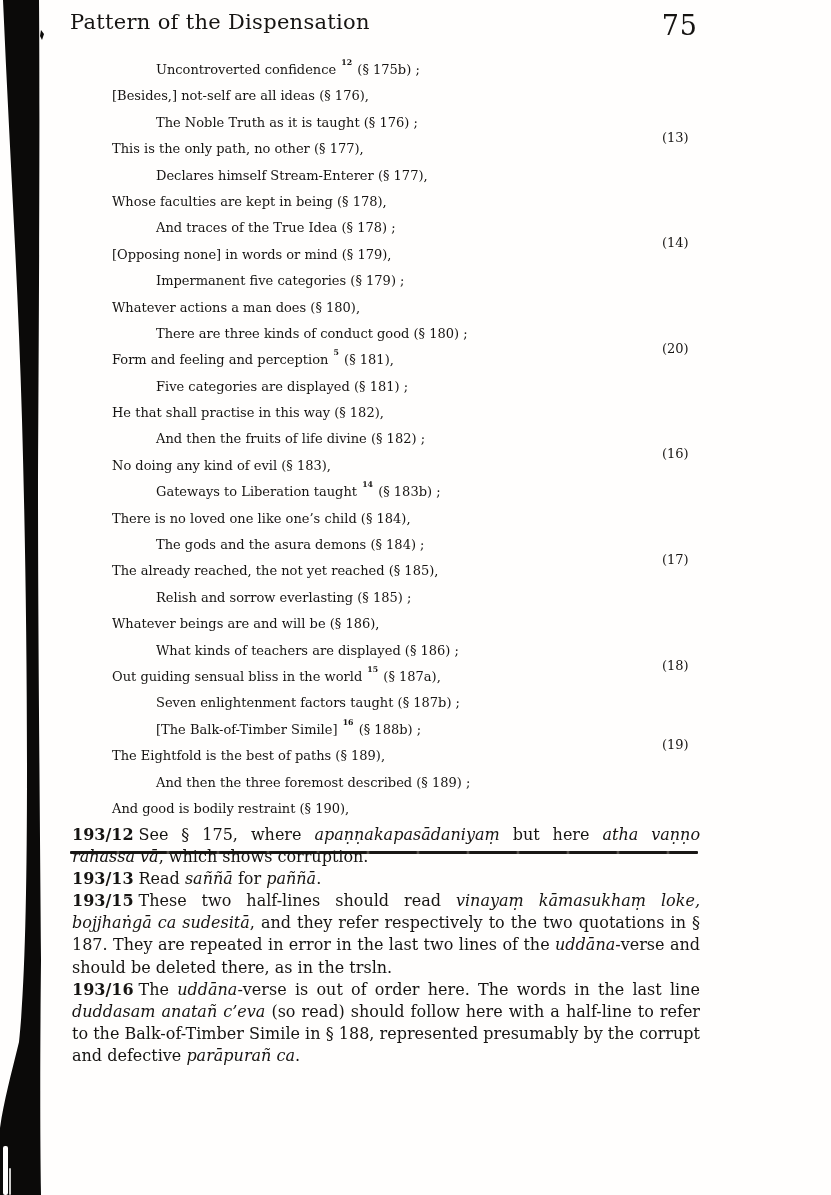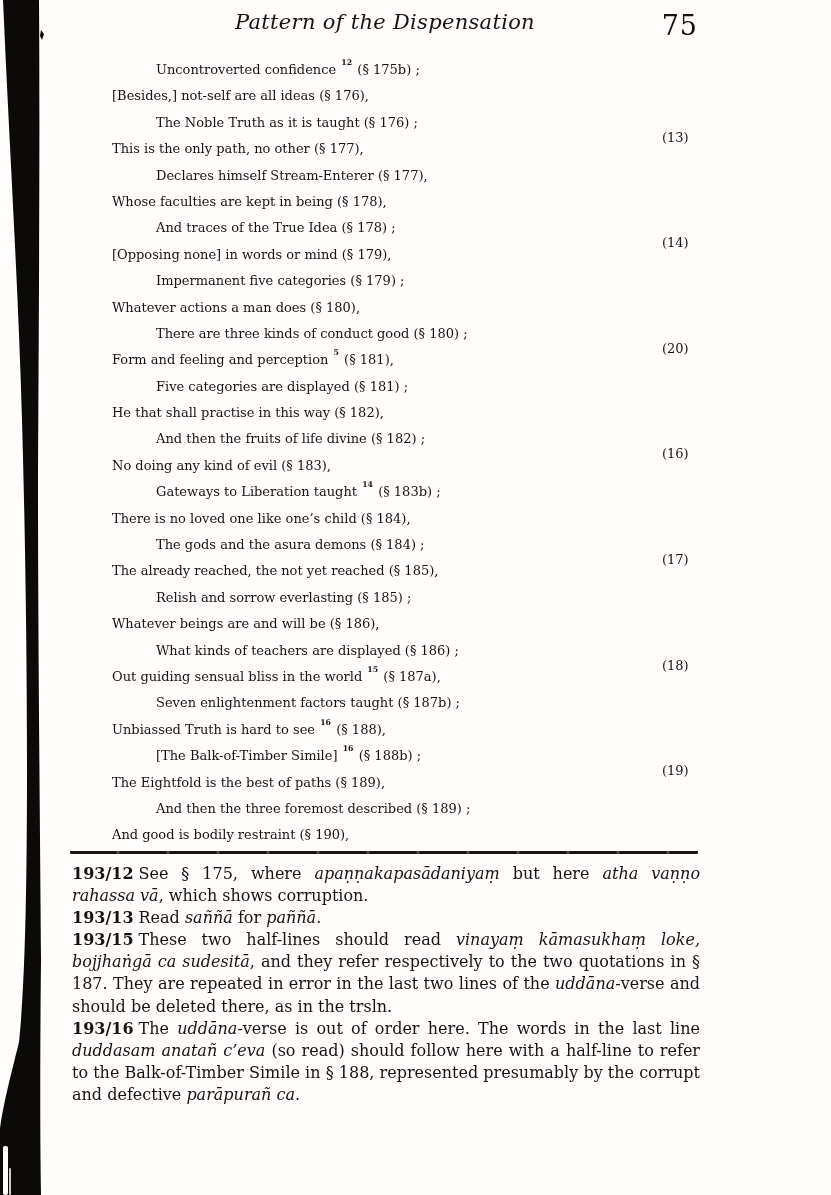--- a/index.html
+++ b/index.html
@@ -5,21 +5,21 @@
   html, body { margin:0; padding:0; background:#e8e8e8; }
   .page {
     position:relative; width:831px; height:1195px; margin:0 auto;
     background:#fffefd; overflow:hidden;
     font-family:"DejaVu Serif", serif; color:#161412;
   }
   .gutter-svg { position:absolute; left:0; top:0; }
 
   .running-head { position:absolute; left:70px; top:9px; width:630px; height:28px; }
   .running-title {
-    display:block; text-align:center; font-style:italic;
+    display:block; 
     font-size:21px; line-height:26px; letter-spacing:0.3px;
   }
   .page-number { position:absolute; right:2px; top:1px; font-size:27px; letter-spacing:1px; }
 
   .verse { position:absolute; left:112px; top:57px; width:600px;
            font-size:13px; line-height:26.4px; }
   .vline { position:relative; white-space:nowrap; height:26.4px; }
   .vline.indent { padding-left:44px; }
   .stanza { position:absolute; left:550px; top:15px; }
 
@@ -27,21 +27,21 @@
     font-size:60%; font-weight:bold; line-height:0; position:relative; top:-0.5em;
   }
   .vline sup { margin:0 1px; }
 
   .fnrule {
     position:absolute; left:70px; top:851px; width:628px; height:3px;
     background:repeating-linear-gradient(90deg,#191715 0px,#191715 46px,#6b6560 48px,#191715 50px);
     border-radius:1px;
   }
 
-  .footnotes { position:absolute; left:72px; top:863px; width:628px;
+  .footnotes { position:absolute; left:72px; top:824px; width:628px;
                font-size:16px; line-height:22.1px; text-align:justify; }
   .fnote { margin:0; }
   .fnlabel { font-weight:bold; margin-right:5px; }
   .it { font-style:italic; }
 </style>
 </head>
 <body>
 
 <div class="page">
 
@@ -185,24 +185,20 @@
       <div class="vline">
         <span class="vtext"><span>Out guiding sensual bliss in the world </span><sup>15</sup><span> (§ 187a),</span></span>
         <span class="stanza"></span>
       </div>
 
       <div class="vline indent">
         <span class="vtext"><span>Seven enlightenment factors taught (§ 187b) ;</span></span>
         <span class="stanza"></span>
       </div>
 
-      <div class="vline">
-        <span class="vtext"><span>Unbiassed Truth is hard to see </span><sup>16</sup><span> (§ 188),</span></span>
-        <span class="stanza"></span>
-      </div>
 
       <div class="vline indent">
         <span class="vtext"><span>[The Balk-of-Timber Simile] </span><sup>16</sup><span> (§ 188b) ;</span></span>
         <span class="stanza">(19)</span>
       </div>
 
       <div class="vline">
         <span class="vtext"><span>The Eightfold is the best of paths (§ 189),</span></span>
         <span class="stanza"></span>
       </div>

